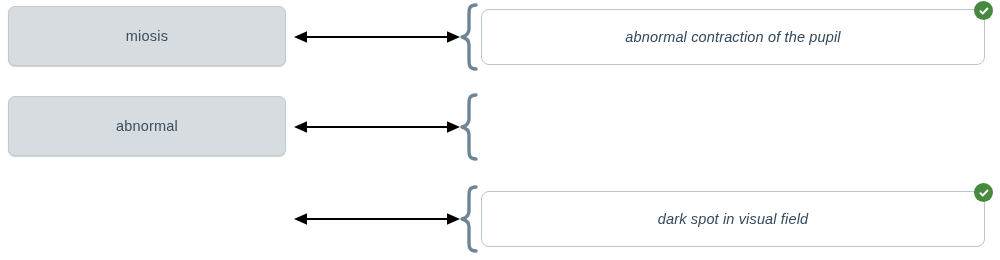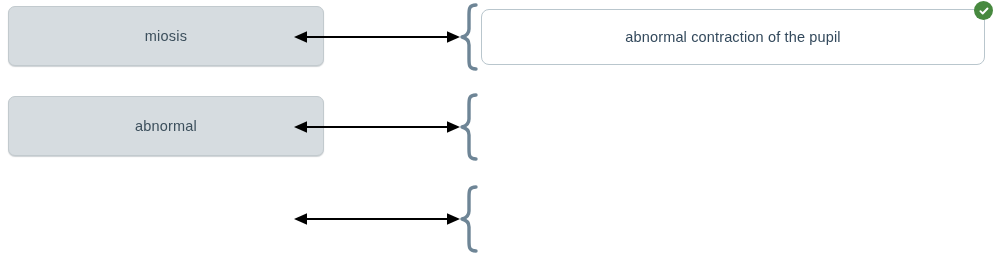--- a/index.html
+++ b/index.html
@@ -24,21 +24,21 @@
     width: 1000px;
     height: 62px;
     display: flex;
     align-items: center;
   }
   
   .term-tile {
     position: absolute;
     left: 8px;
     top: 0;
-    width: 316px;
+    width: 278px;
     height: 60px;
     box-sizing: border-box;
     background: #d6dce0;
     border: 1px solid #c2cace;
     border-radius: 7px;
     box-shadow: 0 1px 1px rgba(80,95,105,0.28);
     display: flex;
     align-items: center;
     justify-content: center;
     cursor: pointer;
@@ -83,20 +83,21 @@
     align-items: center;
     justify-content: center;
     cursor: pointer;
   }
   .def-label {
     font-size: 14.5px;
     color: #33495c;
     letter-spacing: .15px;
     line-height: 1;
     user-select: none;
+    font-style: italic;
   }
   
   .check-badge {
     position: absolute;
     right: -9px;
     top: -9px;
     width: 19px;
     height: 19px;
     border-radius: 50%;
     background: #47893f;
@@ -175,16 +176,24 @@
         <polygon points="166,7 153,1.2 153,12.8" fill="#000000"></polygon>
       </svg>
     </div>
 
     <div class="brace">
       <svg width="24" height="68" viewBox="0 0 24 68">
         <path d="M17 2 C10 2, 10 6, 10 12 L10 26 C10 31, 7 33, 3 34 C7 35, 10 37, 10 42 L10 56 C10 62, 10 66, 17 66" fill="none" stroke="#6e8596" stroke-width="3.4" stroke-linecap="round" stroke-linejoin="round"></path>
       </svg>
     </div>
 
+    <div class="def-card">
+      <span class="def-label">dark spot in visual field</span>
+      <span class="check-badge">
+        <svg width="12" height="12" viewBox="0 0 12 12">
+          <path d="M2.4 6.2 L4.7 8.5 L9.5 3.5" fill="none" stroke="#ffffff" stroke-width="1.9" stroke-linecap="round" stroke-linejoin="round"></path>
+        </svg>
+      </span>
+    </div>
 
   </div>
 
 </div>
 
 </body></html>

